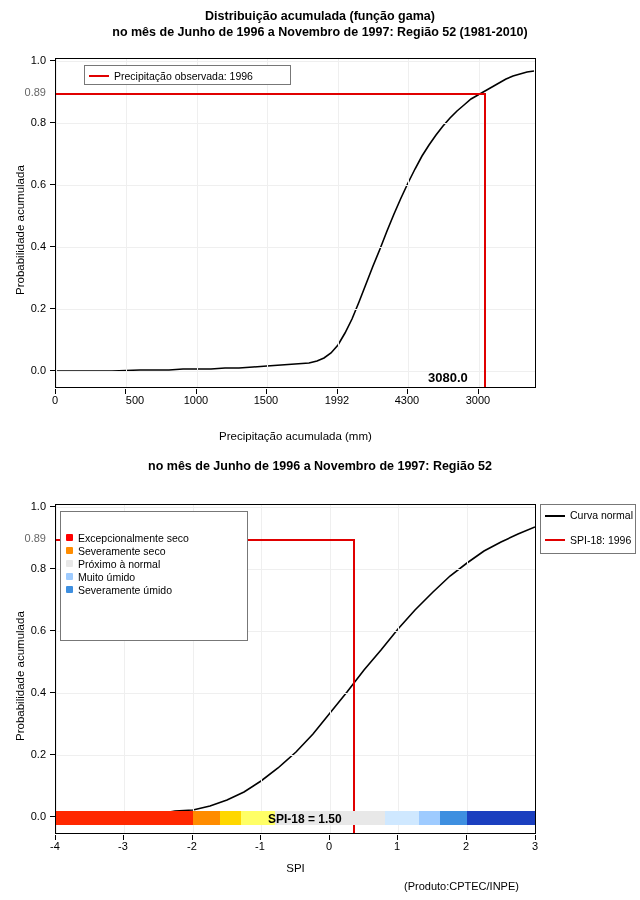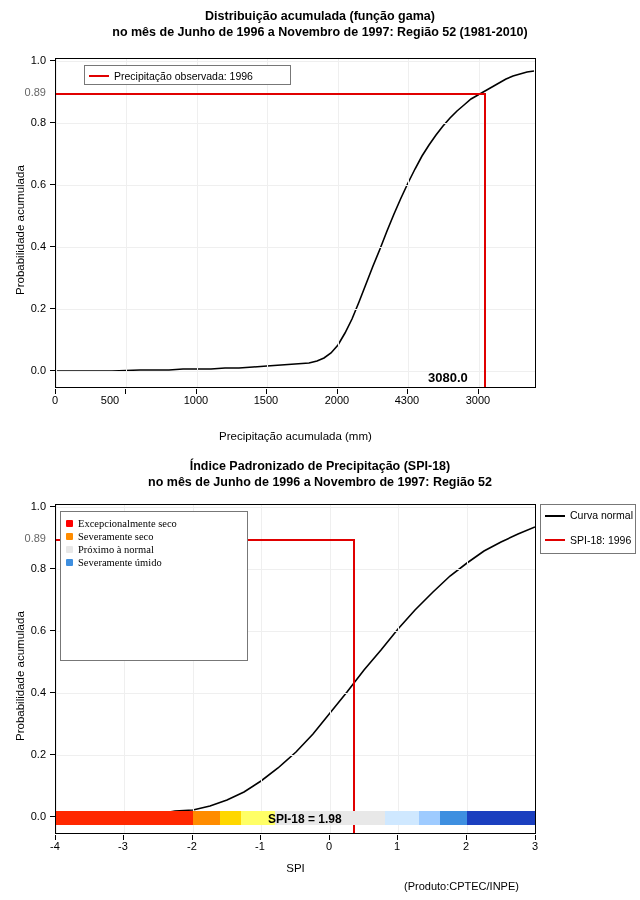--- a/index.html
+++ b/index.html
@@ -89,24 +89,24 @@
 </div>
 
 <div class="tickmark-x" style="left:55px;top:389px;"></div>
 <div class="tickmark-x" style="left:125px;top:389px;"></div>
 <div class="tickmark-x" style="left:196px;top:389px;"></div>
 <div class="tickmark-x" style="left:266px;top:389px;"></div>
 <div class="tickmark-x" style="left:337px;top:389px;"></div>
 <div class="tickmark-x" style="left:407px;top:389px;"></div>
 <div class="tickmark-x" style="left:478px;top:389px;"></div>
 <div class="tick-x" style="left:35px;top:394px;">0</div>
-<div class="tick-x" style="left:90px;top:394px;">500</div>
+<div class="tick-x" style="left:115px;top:394px;">500</div>
 <div class="tick-x" style="left:176px;top:394px;">1000</div>
 <div class="tick-x" style="left:246px;top:394px;">1500</div>
-<div class="tick-x" style="left:317px;top:394px;">2000</div>
+<div class="tick-x" style="left:317px;top:394px;">1992</div>
 <div class="tick-x" style="left:387px;top:394px;">4300</div>
 <div class="tick-x" style="left:458px;top:394px;">3000</div>
 
 <div class="tickmark-y" style="left:50px;top:370px;"></div>
 <div class="tickmark-y" style="left:50px;top:308px;"></div>
 <div class="tickmark-y" style="left:50px;top:246px;"></div>
 <div class="tickmark-y" style="left:50px;top:184px;"></div>
 <div class="tickmark-y" style="left:50px;top:122px;"></div>
 <div class="tickmark-y" style="left:50px;top:60px;"></div>
 <div class="tick-y" style="left:12px;top:364px;">0.0</div>
@@ -115,21 +115,20 @@
 <div class="tick-y" style="left:12px;top:178px;">0.6</div>
 <div class="tick-y" style="left:12px;top:116px;">0.8</div>
 <div class="tick-y" style="left:12px;top:54px;">1.0</div>
 <div class="redlabel" style="left:12px;top:86px;">0.89</div>
 
 <div class="axis-label" style="left:55px;top:430px;width:481px;">Precipitação acumulada (mm)</div>
 <div class="ylabel" style="left:14px;top:295px;transform:rotate(-90deg);">Probabilidade acumulada</div>
 
 <div class="panel" id="panel-bottom"></div>
 <div class="title" id="title-bottom">
-  <div>Índice Padronizado de Precipitação (SPI-18)</div>
   <div>no mês de Junho de 1996 a Novembro de 1997: Região 52</div>
 </div>
 
 <div class="plotbox" id="plot-bottom">
 
   <div class="gridline-v" style="left:0px;top:0;height:328px;"></div>
   <div class="gridline-v" style="left:68px;top:0;height:328px;"></div>
   <div class="gridline-v" style="left:137px;top:0;height:328px;"></div>
   <div class="gridline-v" style="left:205px;top:0;height:328px;"></div>
   <div class="gridline-v" style="left:274px;top:0;height:328px;"></div>
@@ -142,52 +141,56 @@
   <div class="gridline-h" style="top:64px;left:0;width:479px;"></div>
   <div class="gridline-h" style="top:2px;left:0;width:479px;"></div>
 
   <svg width="479" height="328" viewBox="0 0 479 328">
     <polyline fill="none" stroke="#000000" stroke-width="1.6" points="0,312 17,312 34,312 51,312 68,311 85,310 102,309 119,306 137,305 154,301 171,295 188,287 205,276 222,263 240,247 257,229 274,208 291,187 308,165 325,145 342,124 359,105 377,87 394,71 411,58 428,46 445,37 462,29 479,22"></polyline>
   </svg>
 
   <div class="redline" style="left:0px;top:34px;width:298px;height:2px;"></div>
   <div class="redline" style="left:297px;top:34px;width:2px;height:294px;"></div>
 
-  <div class="legendbox" style="left:4px;top:6px;width:188px;height:150px;padding:5px 0 0 0;font-family:Liberation Serif, serif;">
+  <div class="legendbox" style="left:4px;top:6px;width:188px;height:130px;padding:19px 0 0 0;">
     <div class="legend-row">
         <div class="legend-dot" style="background:#ff0000;"></div>
         <div class="legend-text">Excepcionalmente seco</div>
       </div>
     <div class="legend-row">
         <div class="legend-dot" style="background:#ff8c00;"></div>
         <div class="legend-text">Severamente seco</div>
       </div>
     <div class="legend-row">
         <div class="legend-dot" style="background:#e8e8e8;"></div>
         <div class="legend-text">Próximo à normal</div>
+      </div>
+    <div class="legend-row">
+        <div class="legend-dot" style="background:#9ecbff;"></div>
+        <div class="legend-text">Muito úmido</div>
       </div>
     <div class="legend-row">
         <div class="legend-dot" style="background:#3e8fe0;"></div>
         <div class="legend-text">Severamente úmido</div>
       </div>
   </div>
 
   <div class="colorbar" style="left:0px;top:306px;width:479px;">
     <div class="cb-seg" style="left:0px;width:137px;background:#ff2800;"></div>
     <div class="cb-seg" style="left:137px;width:27px;background:#ff8c00;"></div>
     <div class="cb-seg" style="left:164px;width:21px;background:#ffd700;"></div>
     <div class="cb-seg" style="left:185px;width:34px;background:#ffff66;"></div>
     <div class="cb-seg" style="left:219px;width:110px;background:#e8e8e8;"></div>
     <div class="cb-seg" style="left:329px;width:34px;background:#cfe8ff;"></div>
     <div class="cb-seg" style="left:363px;width:21px;background:#9ecbff;"></div>
     <div class="cb-seg" style="left:384px;width:27px;background:#3e8fe0;"></div>
     <div class="cb-seg" style="left:411px;width:68px;background:#1b3fbf;"></div>
   </div>
 
-  <div class="spi-value" style="left:212px;top:307px;">SPI-18 = 1.98</div>
+  <div class="spi-value" style="left:212px;top:307px;">SPI-18 = 1.50</div>
 </div>
 
 <div class="legendbox" style="left:540px;top:504px;width:96px;height:50px;padding:4px 0 0 0;">
   <div class="legend-row" style="height:24px;align-items:flex-start;">
     <div class="legend-swatch" style="background:#000000;height:2px;margin-top:6px;"></div>
     <div class="legend-text" style="white-space:normal;line-height:12px;"><span>Curva normal</span></div>
   </div>
   <div class="legend-row">
     <div class="legend-swatch" style="background:#e00000;height:2px;"></div>
     <div class="legend-text">SPI-18: 1996</div>

